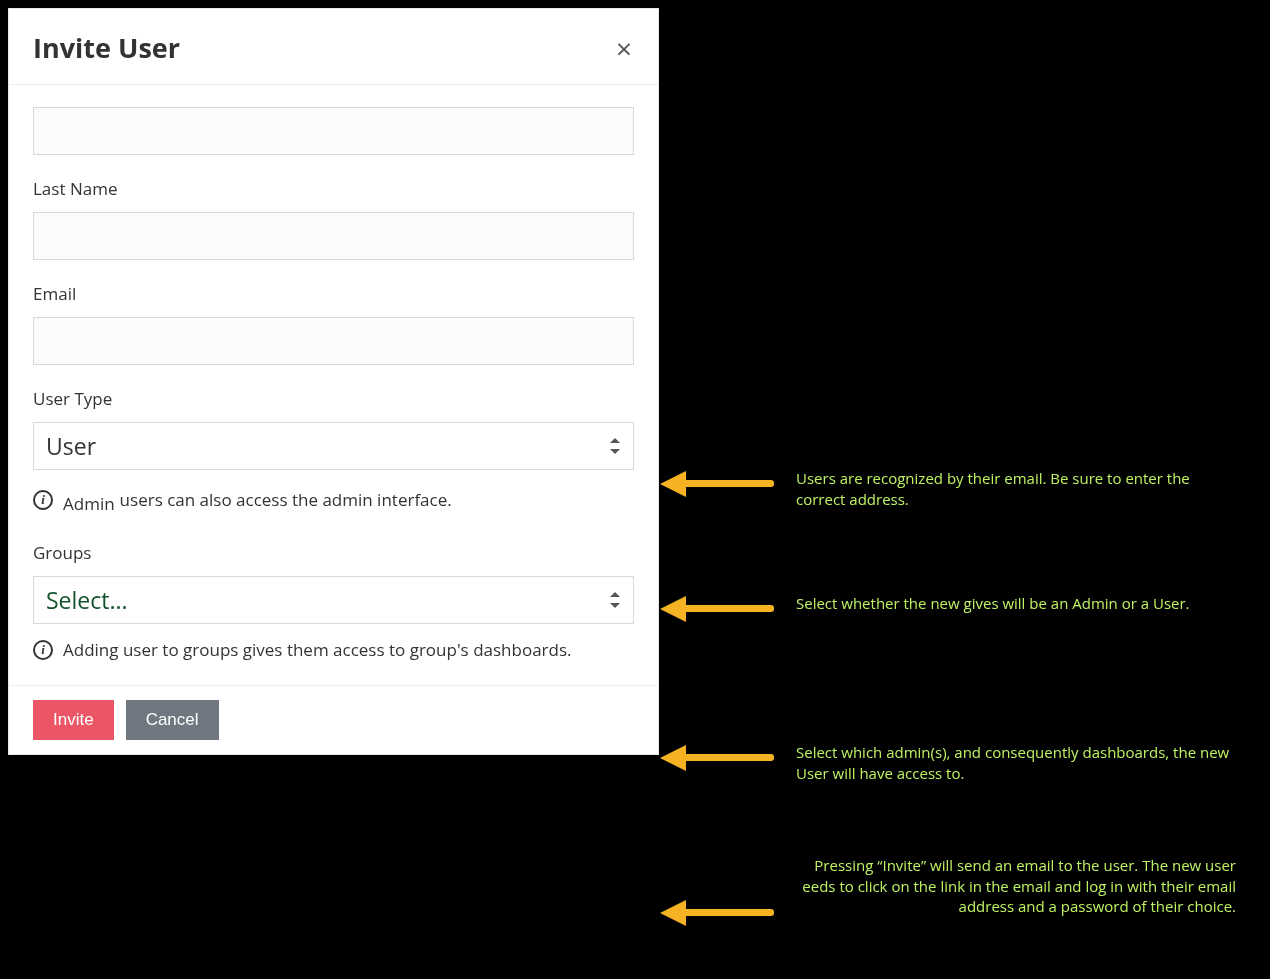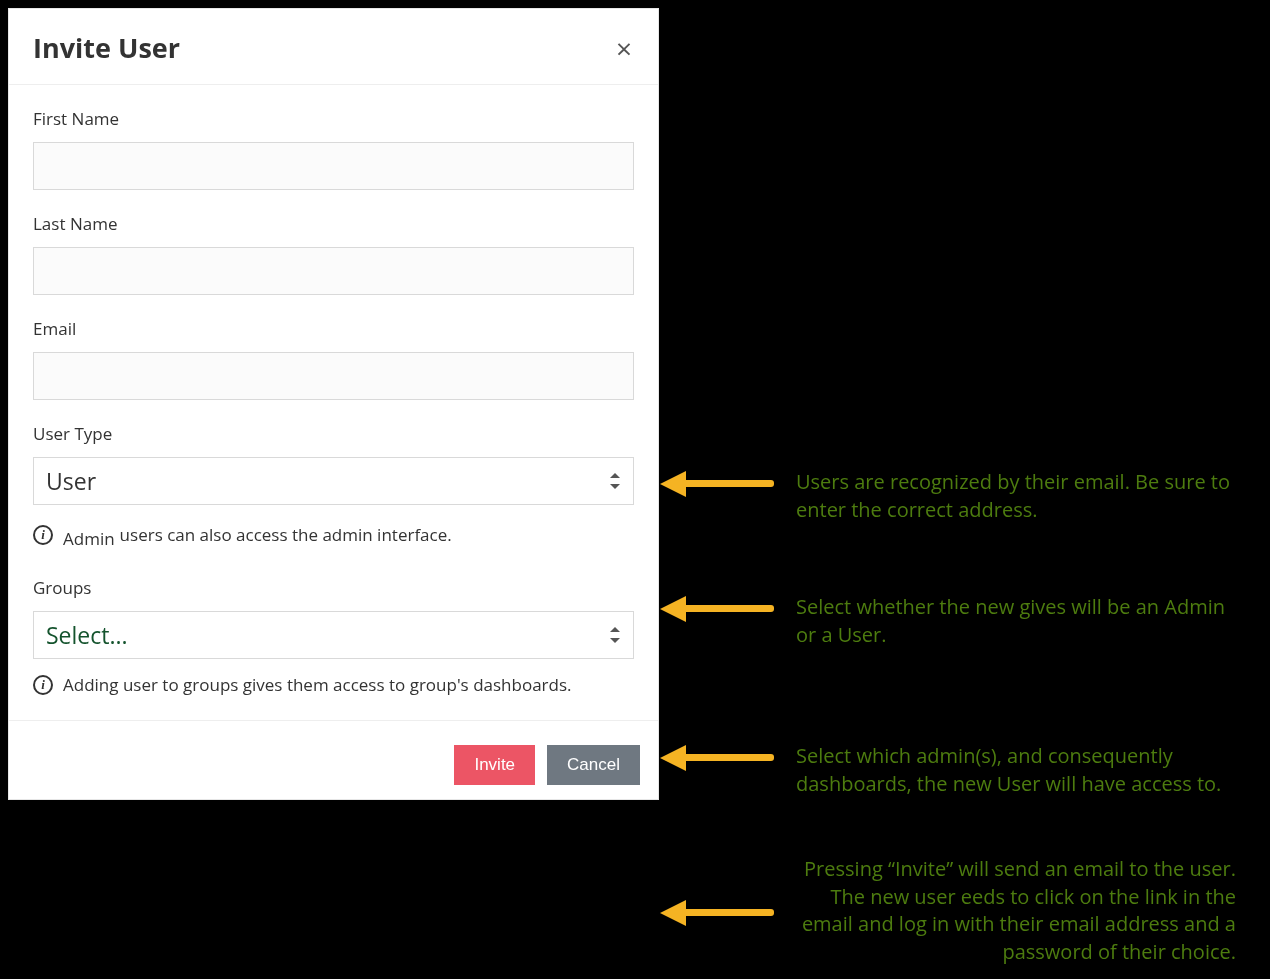--- a/index.html
+++ b/index.html
@@ -111,24 +111,24 @@
     border-radius: 50%;
     font-family: Georgia, serif;
     font-style: italic;
     font-weight: 700;
     font-size: 13px;
     line-height: 1;
     margin-right: 10px;
   }
   .info-italic { margin-right: 5px; margin-top: 8px; }
   .modal-footer {
-    padding: 24px 18px 14px 24px;
+    padding: 14px 18px 14px 24px;
     border-top: 1px solid #eeeeee;
     display: flex;
-    justify-content: flex-end;
+    justify-content: flex-start;
     gap: 12px;
   }
   .btn {
     height: 40px;
     padding: 0 20px;
     border: none;
     font-size: 17px;
     color: #fff;
     cursor: pointer;
     display: inline-flex;
@@ -159,41 +159,40 @@
   }
   .annotation .arrow .head {
     position: absolute;
     left: 0; top: -3px;
     width: 0; height: 0;
     border-top: 13px solid transparent;
     border-bottom: 13px solid transparent;
     border-right: 26px solid #f5b323;
   }
   .annotation .text {
-    color: #4d7c0f;
-    font-size: 20px;
+    color: #bef264;
+    font-size: 15px;
     line-height: 1.38;
     max-width: 440px;
   }
 </style>
 </head>
 <body>
 
 <div class="stage">
 
   <div class="modal">
     <div class="modal-header">
       <div class="modal-title">Invite User</div>
       <div class="close-icon">×</div>
     </div>
 
     <div class="modal-body">
 
       <div class="field-group">
-        <label class="field-label">First Name</label>
         <input type="text" class="text-input" value="" style="">
       </div>
 
       <div class="field-group">
         <label class="field-label">Last Name</label>
         <input type="text" class="text-input" value="" style="">
       </div>
 
       <div class="field-group">
         <label class="field-label">Email</label>

